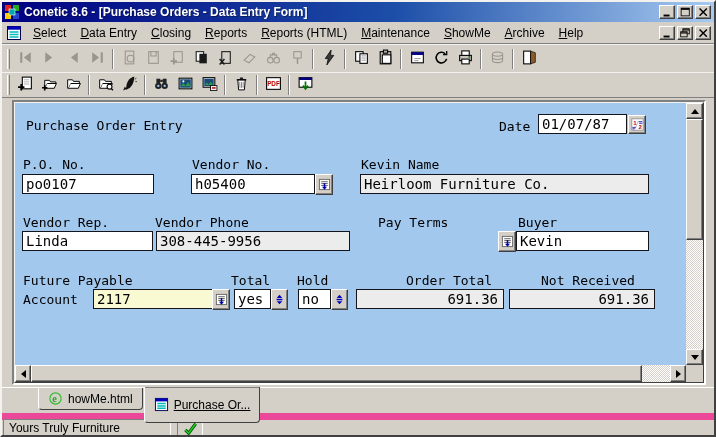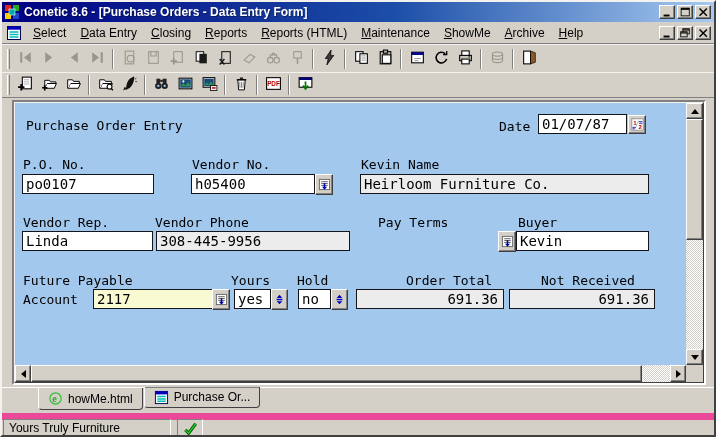--- a/index.html
+++ b/index.html
@@ -123,21 +123,21 @@
   .tabbar{
     height:26px;flex:0 0 26px;display:flex;align-items:flex-start;
     padding-left:36px;border-top:1px solid #fff;
   }
   .tab{
     display:flex;align-items:center;gap:5px;height:22px;padding:0 9px;
     background:#d4d0c8;font-size:12px;white-space:nowrap;cursor:default;
     border:1px solid;border-color:#d4d0c8 #404040 #404040 #fff;
     border-top:none;border-radius:0 0 4px 4px;margin-right:1px;
   }
-  .tab.active{height:21px;position:relative;top:-1px;box-shadow:0 1px 0 #808080 inset;}
+  .tab.active{height:36px;position:relative;top:-1px;box-shadow:0 1px 0 #808080 inset;text-decoration:underline;}
   .tab .tab-ic svg{width:15px;height:15px;display:block;}
   
   .statusbar{
     height:22px;flex:0 0 22px;display:flex;align-items:center;gap:6px;
     padding:2px 1px 1px 1px;border-top:7px solid #ec4899;
   }
   .spanel{
     height:18px;border:1px solid;border-color:#808080 #fff #fff #808080;
     display:flex;align-items:center;padding:0 5px;font-size:12px;white-space:nowrap;overflow:hidden;
   }
@@ -494,21 +494,21 @@
             <svg viewBox="0 0 14 14" xmlns="http://www.w3.org/2000/svg">
               <rect x="1.5" y="1.5" width="11" height="11" fill="#fff" stroke="#666"></rect>
               <path d="M3.5 4h7M3.5 6h7M3.5 8h7" stroke="#444" stroke-width=".9"></path>
               <path d="M7 5.5v4.5" stroke="#00a" stroke-width="1.6"></path>
               <path d="M4.3 9.5h5.4L7 12.6z" fill="#00a"></path>
             </svg>
           </button>
         <input class="fld" style="left: 501px; top: 128px; width: 133px;" value="Kevin">
 
         <span class="lbl" style="left:8px;top:170px">Future Payable</span>
-        <span class="lbl" style="left:216px;top:170px">Yours</span>
+        <span class="lbl" style="left:216px;top:170px">Total</span>
         <span class="lbl" style="left:282px;top:170px">Hold</span>
         <span class="lbl" style="left:391px;top:170px">Order Total</span>
         <span class="lbl" style="left:526px;top:170px">Not Received</span>
 
         <span class="lbl" style="left:8px;top:189px">Account</span>
         <input class="fld hl" style="left: 78px; top: 186px; width: 134px;" value="2117">
         <button class="mini-btn" style="left:197px;top:186px;width:18px;height:21px">
             <svg viewBox="0 0 14 14" xmlns="http://www.w3.org/2000/svg">
               <rect x="1.5" y="1.5" width="11" height="11" fill="#fff" stroke="#666"></rect>
               <path d="M3.5 4h7M3.5 6h7M3.5 8h7" stroke="#444" stroke-width=".9"></path>

